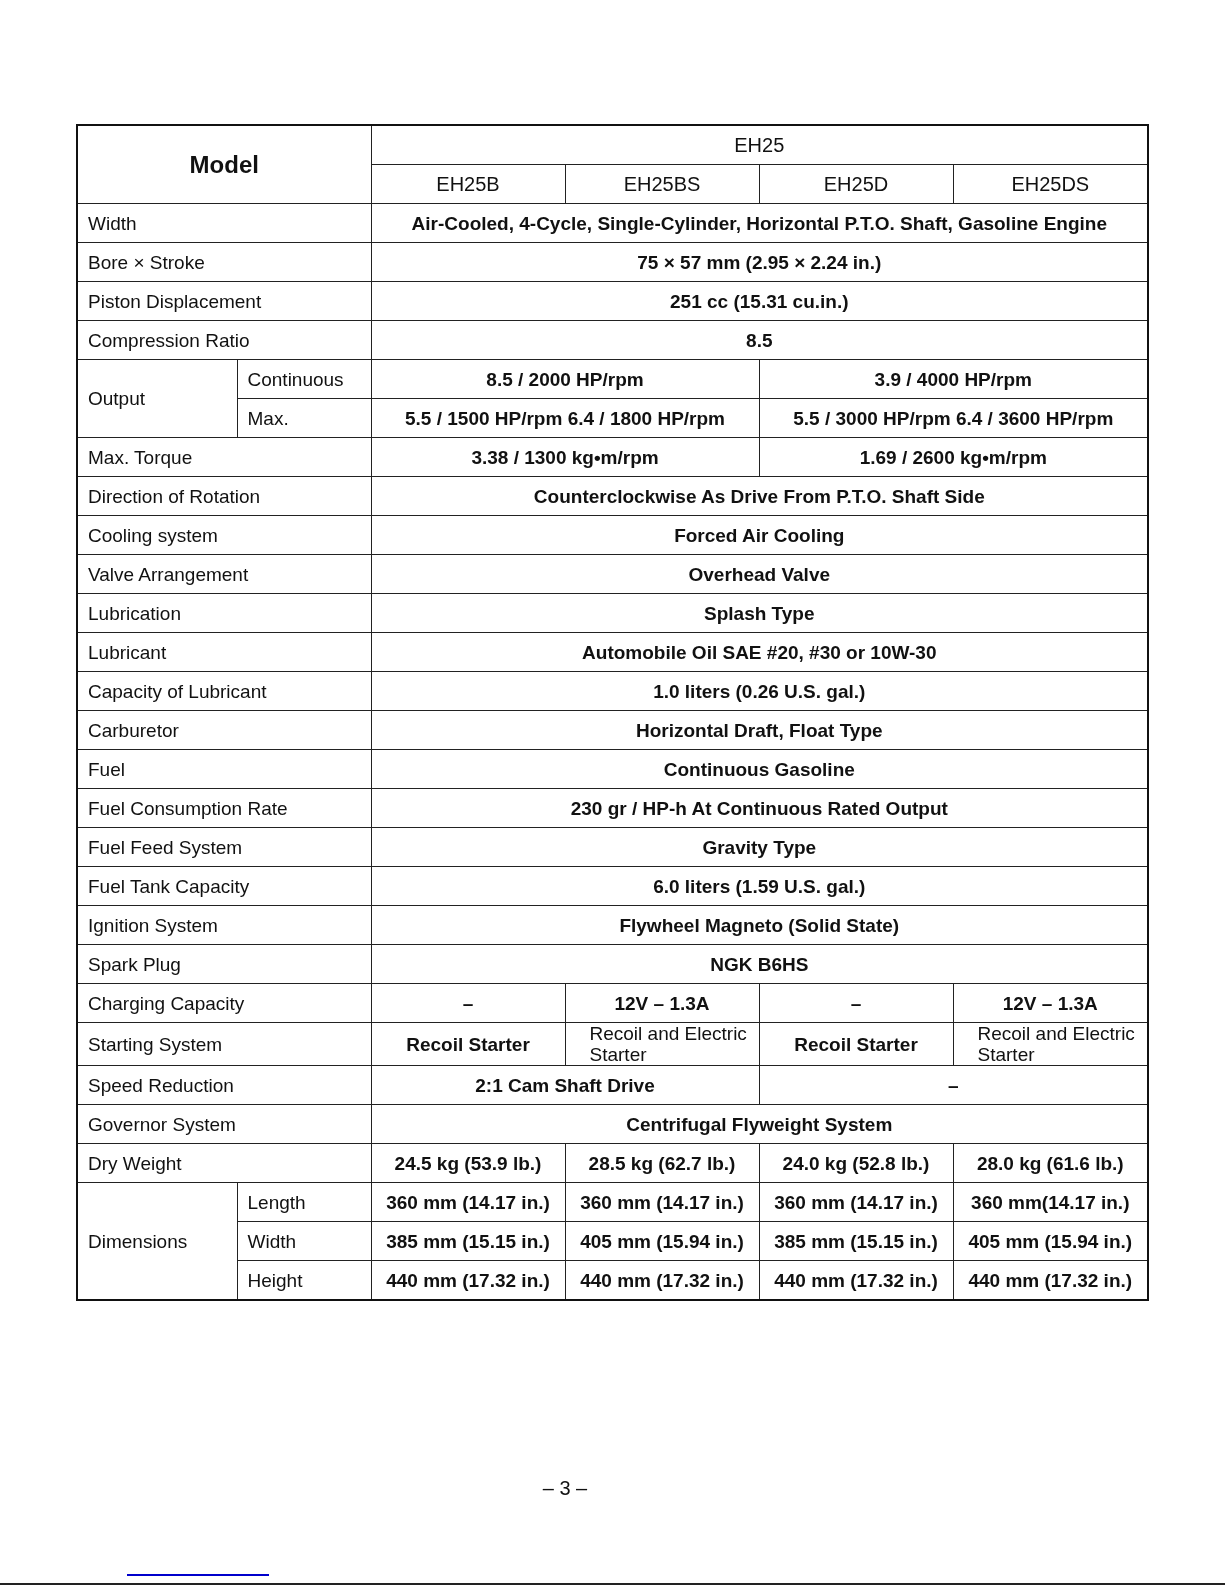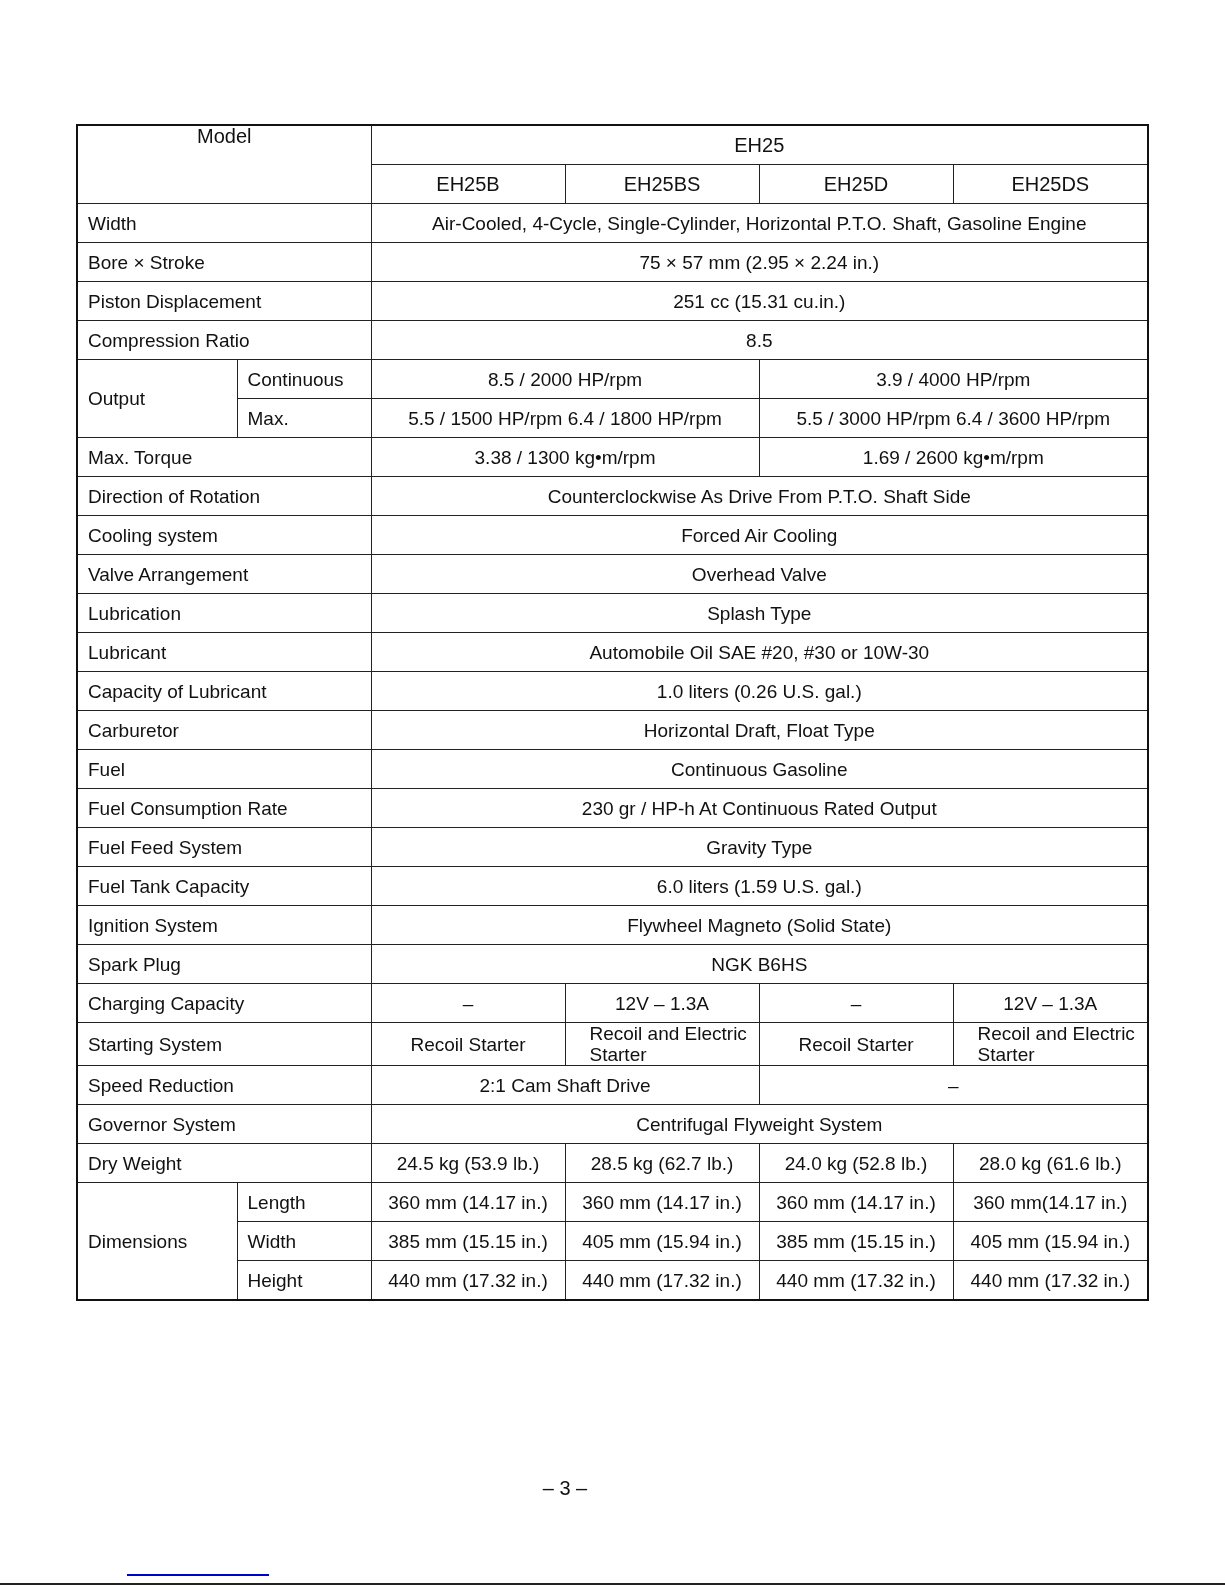--- a/index.html
+++ b/index.html
@@ -2,25 +2,25 @@
 <html><head>
 <meta charset="utf-8">
 <style>
   html, body { margin: 0; padding: 0; background: #ffffff; }
   body { width: 1225px; height: 1585px; position: relative; overflow: hidden;
          font-family: "Liberation Sans", sans-serif; color: #111; }
   table.spec { position: absolute; left: 76px; top: 124px; width: 1071px;
                border-collapse: collapse; border: 2px solid #111; table-layout: fixed; }
   table.spec td { border: 1px solid #222; font-size: 19px; height: 38px; padding: 0 10px;
                   line-height: 21px; vertical-align: middle; white-space: nowrap; }
-  table.spec td.c { text-align: center; }
+  table.spec td.c { text-align: center; font-weight: bold; }
   table.spec td.l { text-align: left; }
   table.spec td.hd { font-weight: normal; text-align: center; font-size: 20px; }
   table.spec td.wrap { white-space: normal; text-align: left; padding-left: 24px; }
-  table.spec td.model { font-size: 20px; font-weight: normal; text-align: center; vertical-align: top; }
+  table.spec td.model { font-size: 24px; font-weight: bold; text-align: center; vertical-align: top; padding-top: 28px; }
   .tall td { height: 56px; margin-top: 48px; }
   .page-num { position: absolute; left: 0; width: 1130px; top: 1477px; text-align: center; font-size: 20px; }
   .blue-line { position: absolute; left: 127px; top: 1574px; width: 142px; height: 2px; background: #0000cc; }
   .bottom-line { position: absolute; left: 0; top: 1583px; width: 1225px; height: 2px; background: #222; }
 </style>
 </head>
 <body>
 
 <table class="spec">
   <colgroup>

